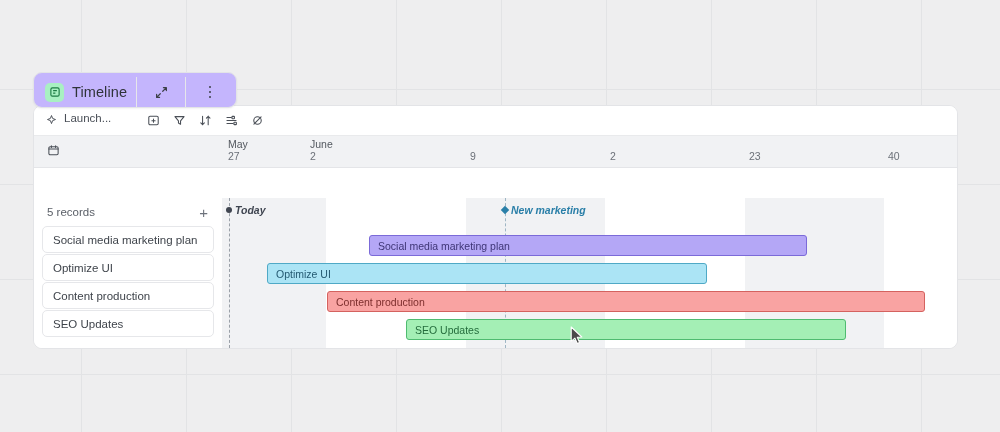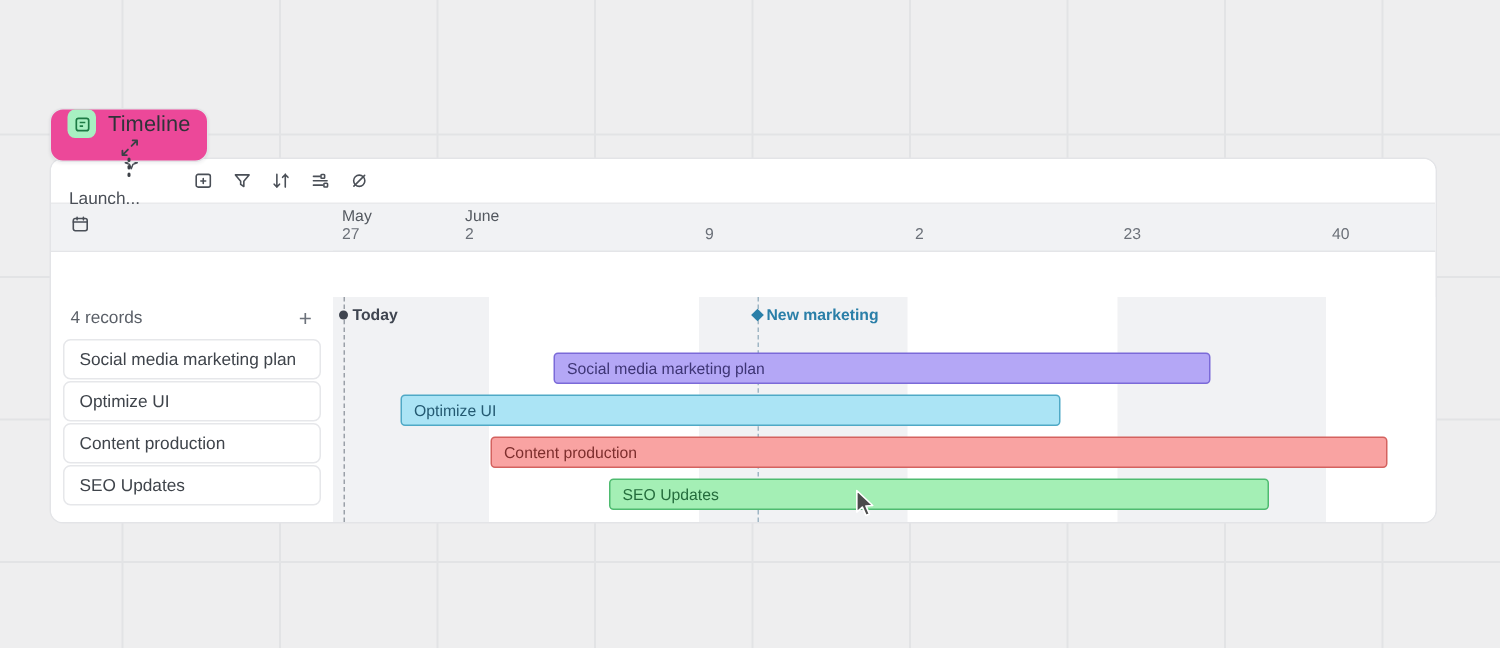--- a/index.html
+++ b/index.html
@@ -28,28 +28,27 @@
     width: 925px;
     height: 276px;
   }
 
   #titlebar {
     position: absolute;
     left: 0;
     top: 0;
     height: 34px;
     display: flex;
-    align-items: center;
-    background: #ec4899;
+    align-items: flex-end;
+    background: #c4b5fd;
     border: 1px solid #e3e4e7;
     border-radius: 9px;
     box-shadow: 0 1px 2px rgba(16,24,40,.05);
     padding: 0 2px;
     z-index: 5;
-    flex-direction: column;
   }
   .tb-cell {
     display: flex;
     align-items: center;
     height: 30px;
     padding: 0 9px;
   }
   .tb-divider {
     width: 1px;
     height: 30px;
@@ -98,21 +97,21 @@
   
   #toolbar {
     height: 29px;
     border-bottom: 1px solid #e9eaec;
     display: flex;
     align-items: center;
     padding-left: 12px;
     background: #fff;
     position: relative;
   }
-  #launch-group { display: flex; align-items: flex-end; gap: 7px; flex-direction: column; }
+  #launch-group { display: flex; align-items: flex-start; gap: 7px; }
   #launch-label { font-size: 11.5px; color: #4a4f57; }
   #tool-icons { display: flex; align-items: center; gap: 11px; margin-left: 35px; }
   .t-icon { width: 15px; height: 15px; display: flex; align-items: center; justify-content: center; }
 
   
   #headrow {
     height: 31px;
     background: #f1f2f4;
     border-bottom: 1px solid #e4e5e8;
     position: relative;
@@ -204,20 +203,21 @@
   }
   .marker {
     position: absolute;
     display: flex;
     align-items: center;
     gap: 3px;
     top: 6px;
     font-size: 10.5px;
     font-weight: bold;
     white-space: nowrap;
+    font-style: italic;
   }
   .mk-dot {
     width: 6px; height: 6px;
     border-radius: 50%;
     flex: none;
   }
   .mk-diamond {
     width: 6px; height: 6px;
     transform: rotate(45deg);
     flex: none;
@@ -370,21 +370,21 @@
             <span class="m">&nbsp;</span>
             <span class="d">40</span>
           </div>
         </div>
     </div>
 
     <div id="body">
 
       <div id="body-left">
         <div id="records-head">
-          <span id="records-count">4 records</span>
+          <span id="records-count">5 records</span>
           <span id="add-record">+</span>
         </div>
         <div id="record-list">
             <div class="rec-card">
               <span>Social media marketing plan</span>
             </div>
             <div class="rec-card">
               <span>Optimize UI</span>
             </div>
             <div class="rec-card">

